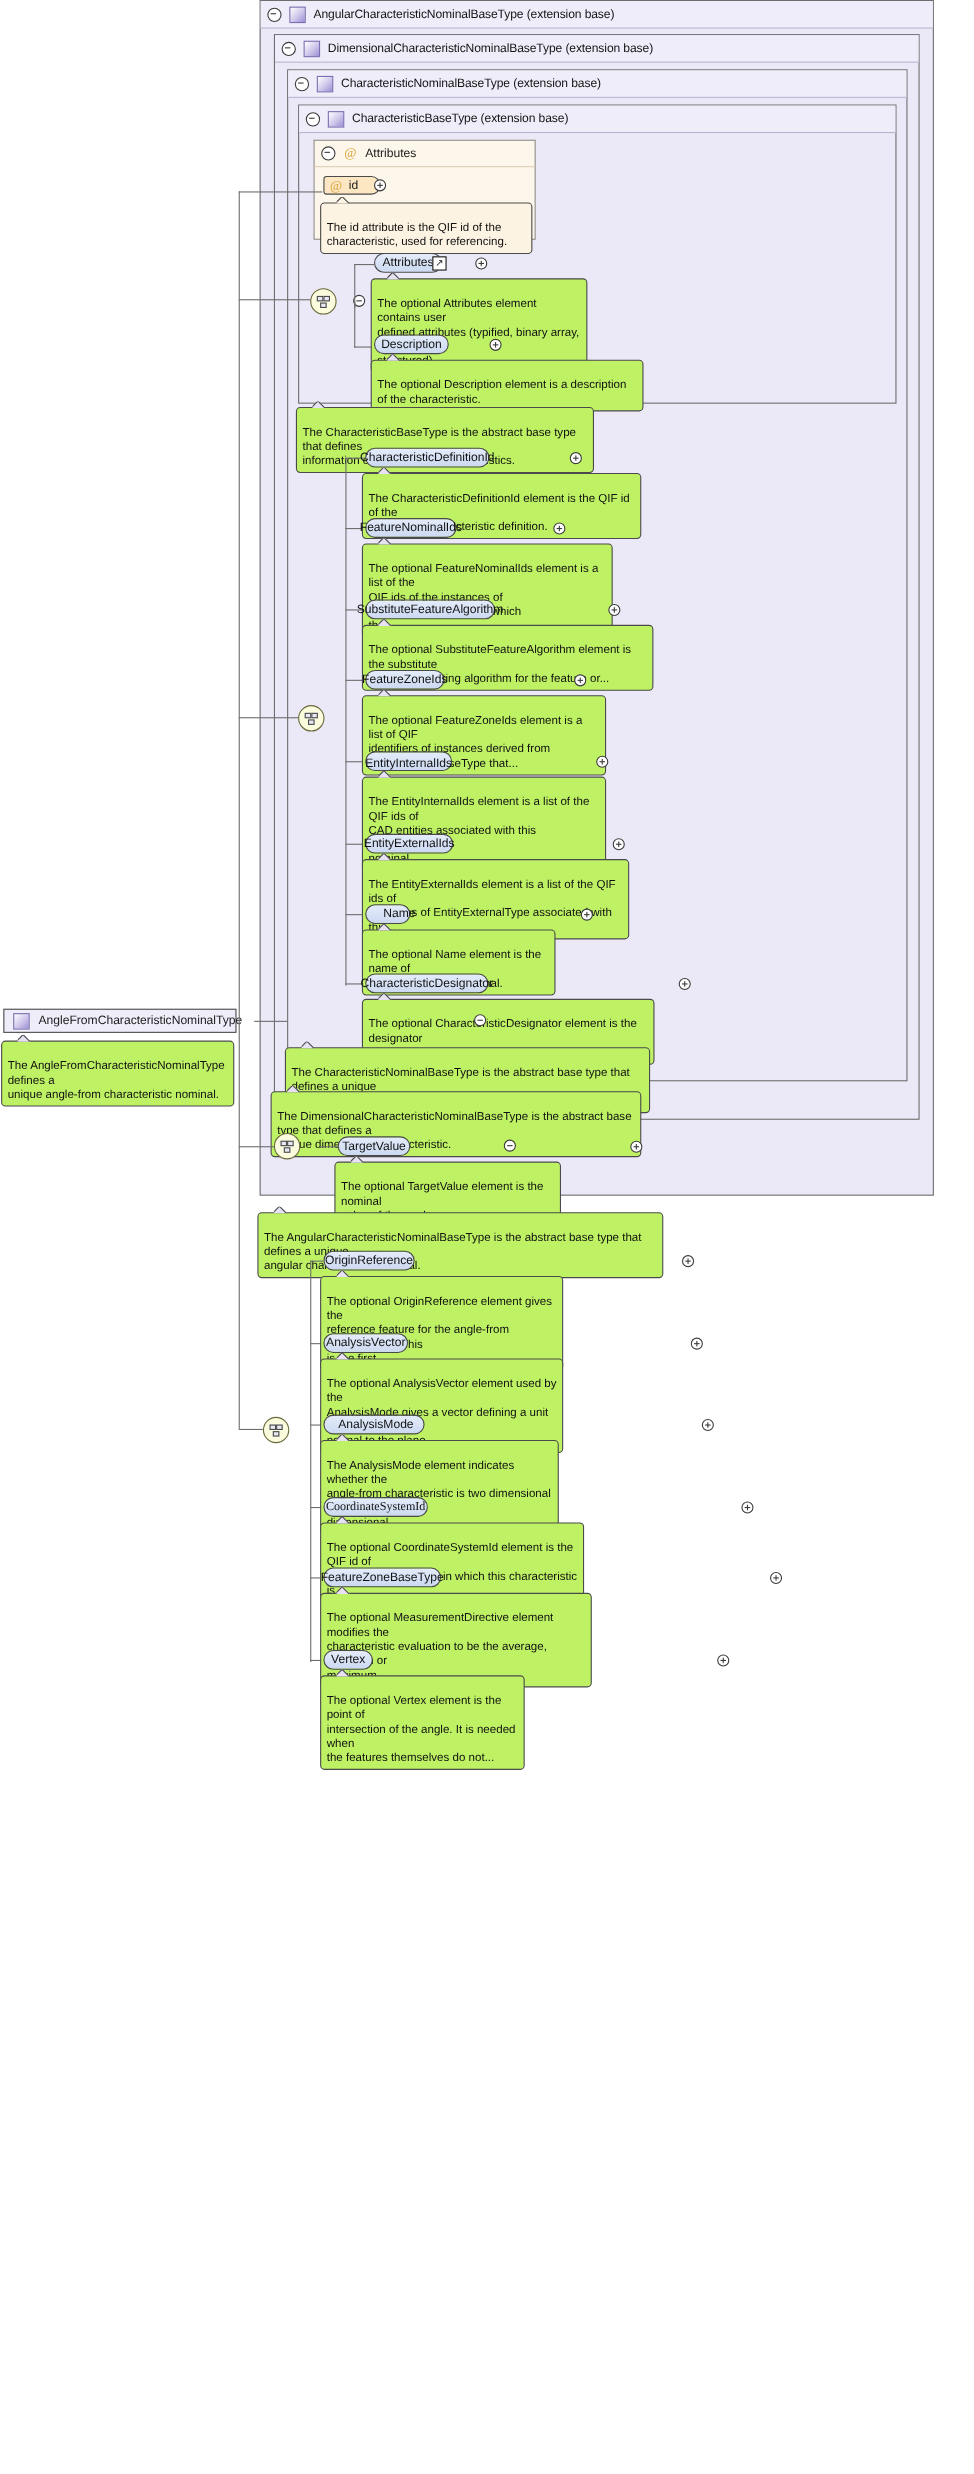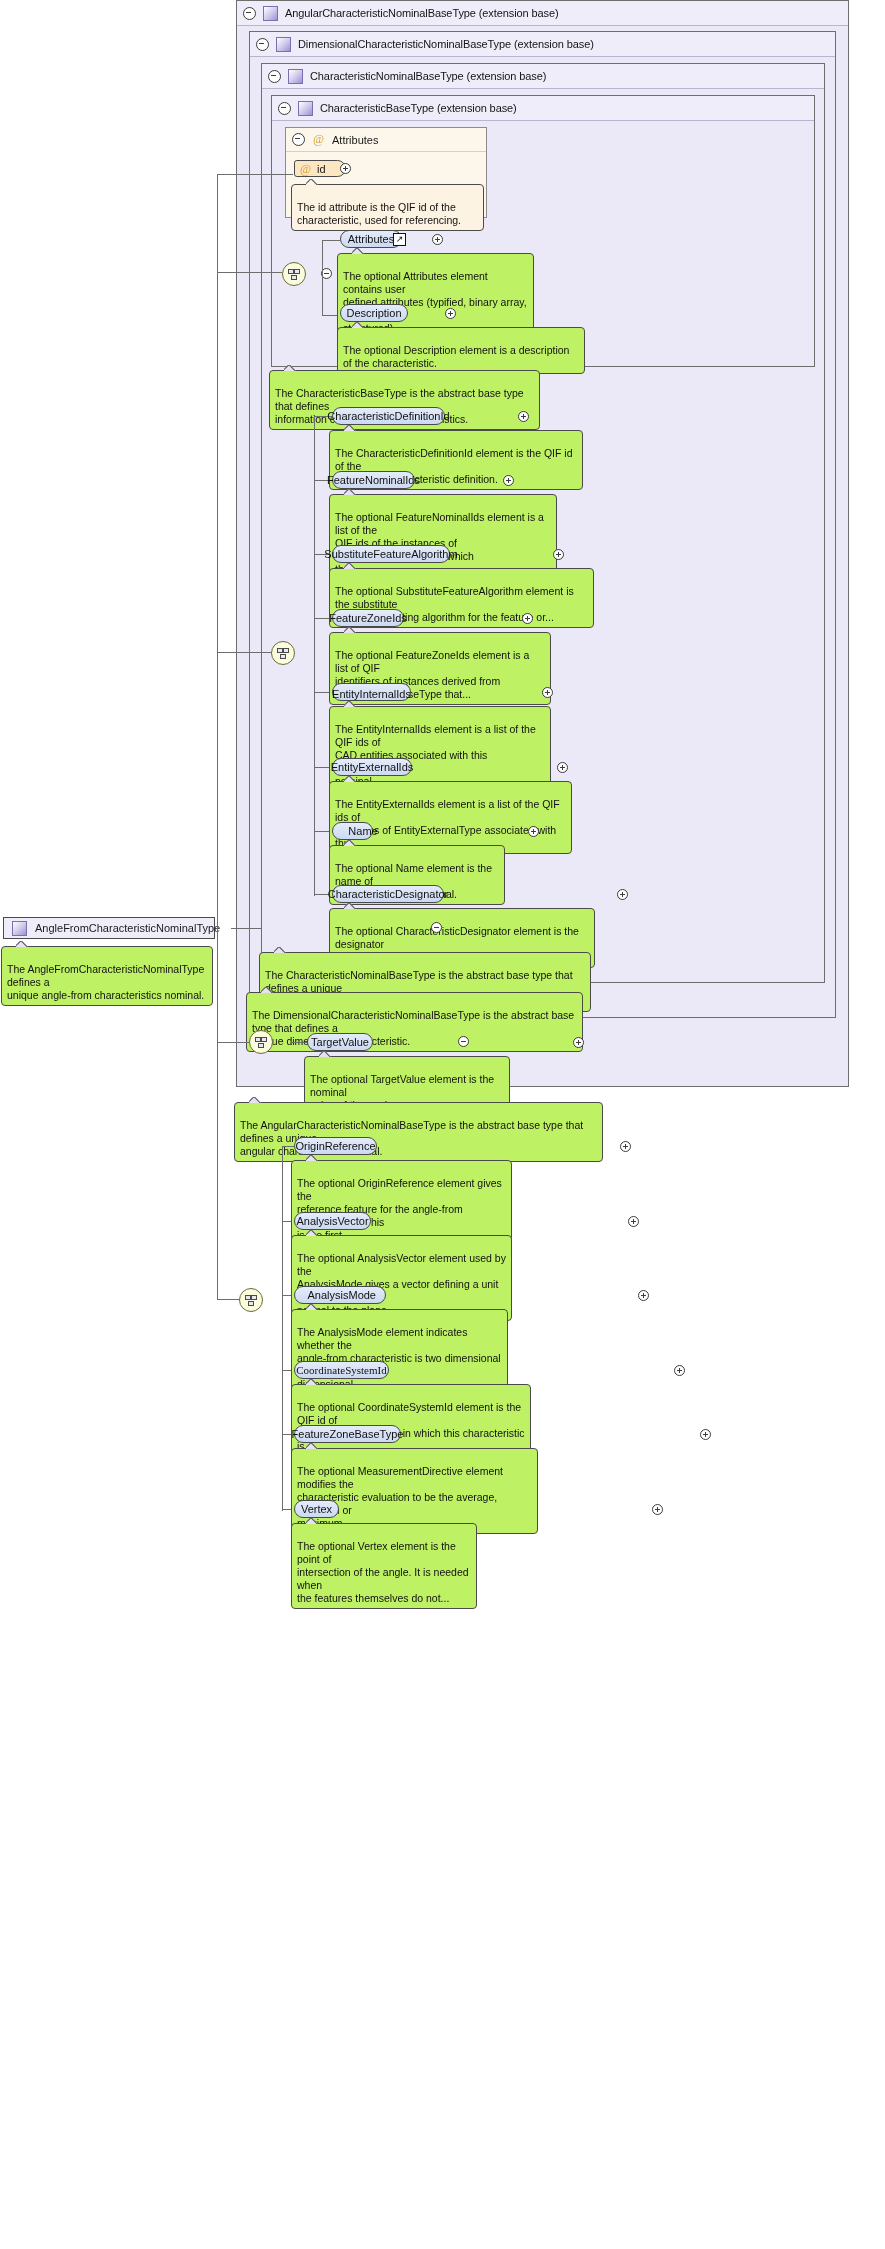--- a/index.html
+++ b/index.html
@@ -489,21 +489,21 @@
 </div>
 
 
 <div class="rootbox" style="left:3px; top:917px; width:212px;">
   <span class="typeglyph"></span>
   <span>AngleFromCharacteristicNominalType</span>
 </div>
 <span class="circ abs" style="left:220px; top:922px;"></span>
 <div class="note violet" style="left:1px; top:946px; width:212px;">
   <span class="notch"></span><span>The AngleFromCharacteristicNominalType defines a
-unique angle-from characteristics nominal.</span>
+unique angle-from characteristic nominal.</span>
 </div>
 
 
 <div class="ln h" style="left:231px; top:928px; width:30px;"></div>
 <div class="ln v" style="left:217px; top:174px; height:1125px;"></div>
 <div class="ln h" style="left:217px; top:174px; width:76px;"></div>
 <div class="ln h" style="left:217px; top:272px; width:65px;"></div>
 <div class="ln h" style="left:217px; top:652px; width:54px;"></div>
 <div class="ln h" style="left:217px; top:1042px; width:32px;"></div>
 <div class="ln h" style="left:217px; top:1299px; width:22px;"></div>

